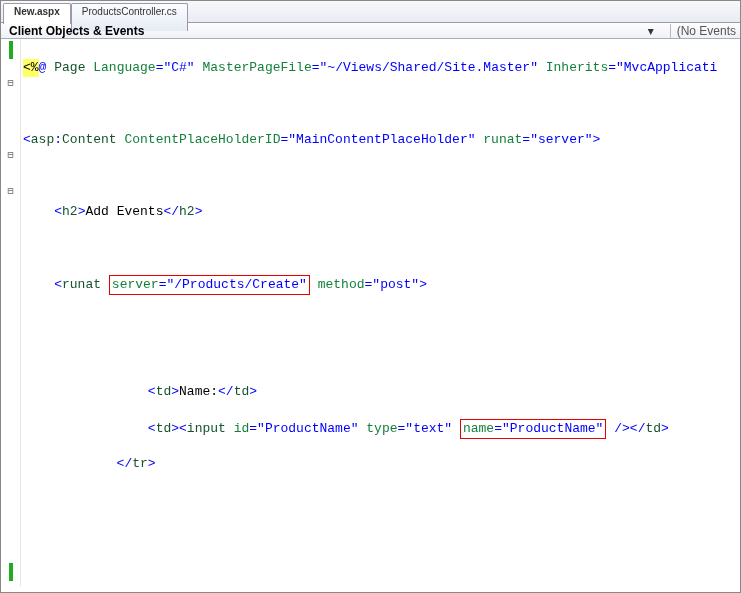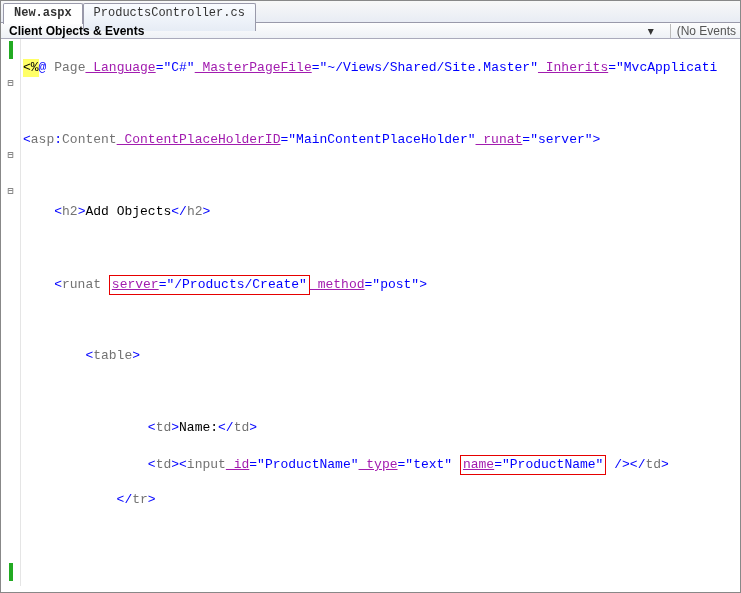--- a/index.html
+++ b/index.html
@@ -12,22 +12,22 @@
     overflow: hidden;
     border: 1px solid #888;
   }
   .tab-bar {
     display: flex;
     background: linear-gradient(#f8f8f8,#e8ecf4);
     height: 22px;
     border-bottom: 1px solid #99a;
     padding-left: 2px;
     padding-top: 2px;
-    font-family: Liberation Mono, monospace;
-    font-size: 12px;
+    font-family: Liberation Sans, sans-serif;
+    font-size: 10px;
   }
   .tab {
     padding: 2px 10px 0 10px;
     border: 1px solid #99a;
     border-bottom: none;
     background: linear-gradient(#fafcff,#e6ecf5);
     margin-right: 0px;
     height: 28px;
     cursor: pointer;
     color: #333;
@@ -87,22 +87,22 @@
     padding: 2px 0 0 2px;
     white-space: pre;
     line-height: 18px;
     overflow: hidden;
     flex: 1;
   }
   .line { height: 18px; }
   .hlbg { display:inline-block; background:#ffff66; }
   .greenbar { display:inline-block; width:4px; background:#2a2; height:18px; vertical-align:top; margin-right:0px;}
   .t-blue { color: #0000ff; }
-  .t-maroon { color: #737373; margin-top: 16px; }
-  .t-red { color: #a21caf; text-decoration: underline; }
+  .t-maroon { color: #14532d; margin-top: 16px; }
+  .t-red { color: #15803d; }
   .t-black { color: #000; }
   .redbox { border: 1.5px solid #e60000; padding: 0 2px; display:inline-block; }
 </style>
 </head>
 <body>
 
 <div class="tab-bar">
   <div class="tab active">New.aspx</div>
   <div class="tab">ProductsController.cs</div>
 </div>
@@ -144,25 +144,24 @@
       <div></div>
       <div></div>
       <div></div>
     <div><span class="greenbar" style="margin-top:0"></span></div>
   </div>
   <div class="code">
 <div class="line"><span class="hlbg"><span class="t-black">&lt;%</span></span><span class="t-blue">@</span><span class="t-maroon"> Page</span><span class="t-red"> Language</span><span class="t-blue">=</span><span class="t-blue">"C#"</span><span class="t-red"> MasterPageFile</span><span class="t-blue">=</span><span class="t-blue">"~/Views/Shared/Site.Master"</span><span class="t-red"> Inherits</span><span class="t-blue">=</span><span class="t-blue">"MvcApplicati</span></div>
 <div class="line"></div>
 <div class="line"><span class="t-blue">&lt;</span><span class="t-maroon">asp</span><span class="t-blue">:</span><span class="t-maroon">Content</span><span class="t-red"> ContentPlaceHolderID</span><span class="t-blue">=</span><span class="t-blue">"MainContentPlaceHolder"</span><span class="t-red"> runat</span><span class="t-blue">=</span><span class="t-blue">"server"</span><span class="t-blue">&gt;</span></div>
 <div class="line"></div>
-<div class="line"><span class="t-blue">    &lt;</span><span class="t-maroon">h2</span><span class="t-blue">&gt;</span><span class="t-black">Add Objects</span><span class="t-blue">&lt;/</span><span class="t-maroon">h2</span><span class="t-blue">&gt;</span></div>
+<div class="line"><span class="t-blue">    &lt;</span><span class="t-maroon">h2</span><span class="t-blue">&gt;</span><span class="t-black">Add Events</span><span class="t-blue">&lt;/</span><span class="t-maroon">h2</span><span class="t-blue">&gt;</span></div>
 <div class="line"></div>
 <div class="line"><span class="t-blue">    &lt;</span><span class="t-maroon">runat</span><span> </span><span class="redbox"><span class="t-red">server</span><span class="t-blue">=</span><span class="t-blue">"/Products/Create"</span></span><span class="t-red"> method</span><span class="t-blue">=</span><span class="t-blue">"post"</span><span class="t-blue">&gt;</span></div>
 <div class="line"></div>
-<div class="line"><span class="t-blue">        &lt;</span><span class="t-maroon">table</span><span class="t-blue">&gt;</span></div>
 <div class="line"></div>
 <div class="line"><span class="t-blue">                &lt;</span><span class="t-maroon">td</span><span class="t-blue">&gt;</span><span class="t-black">Name:</span><span class="t-blue">&lt;/</span><span class="t-maroon">td</span><span class="t-blue">&gt;</span></div>
 <div class="line"><span class="t-blue">                &lt;</span><span class="t-maroon">td</span><span class="t-blue">&gt;</span><span class="t-blue">&lt;</span><span class="t-maroon">input</span><span class="t-red"> id</span><span class="t-blue">=</span><span class="t-blue">"ProductName"</span><span class="t-red"> type</span><span class="t-blue">=</span><span class="t-blue">"text"</span> <span class="redbox"><span class="t-red">name</span><span class="t-blue">=</span><span class="t-blue">"ProductName"</span></span><span class="t-blue"> /&gt;&lt;/</span><span class="t-maroon">td</span><span class="t-blue">&gt;</span></div>
 <div class="line"><span class="t-blue">            &lt;/</span><span class="t-maroon">tr</span><span class="t-blue">&gt;</span></div>
 <div class="line"></div>
 
 
 
 
 

